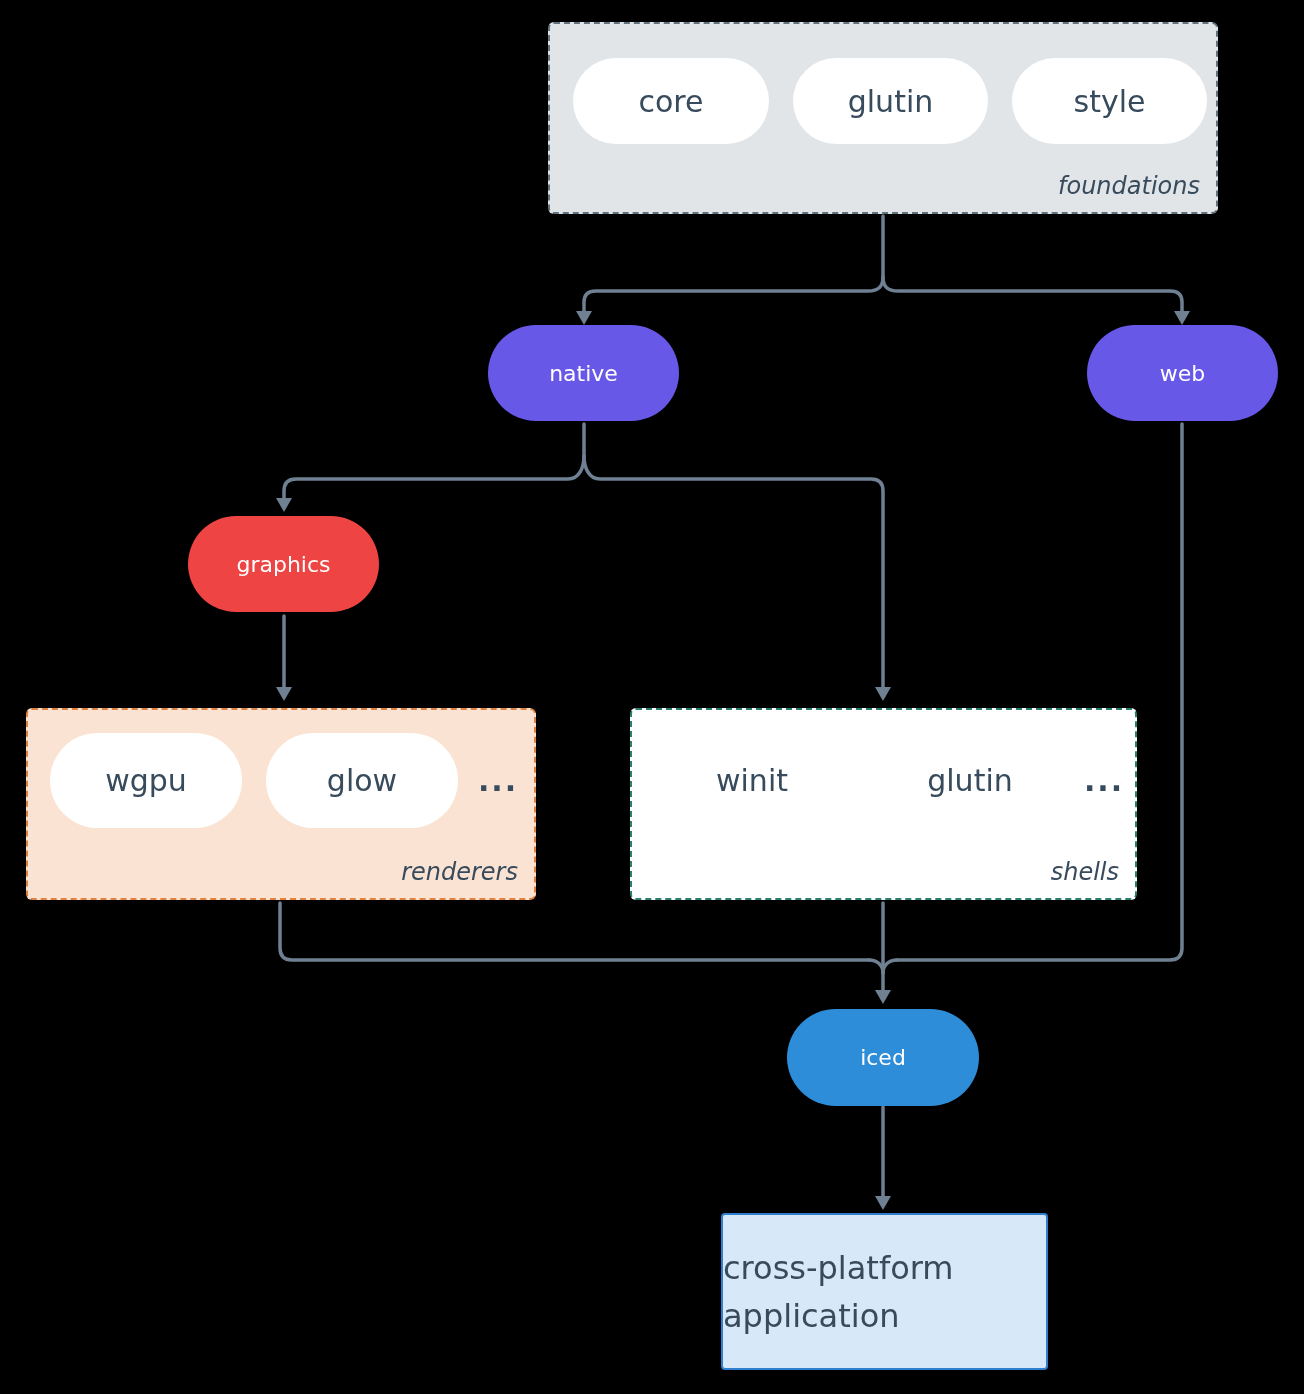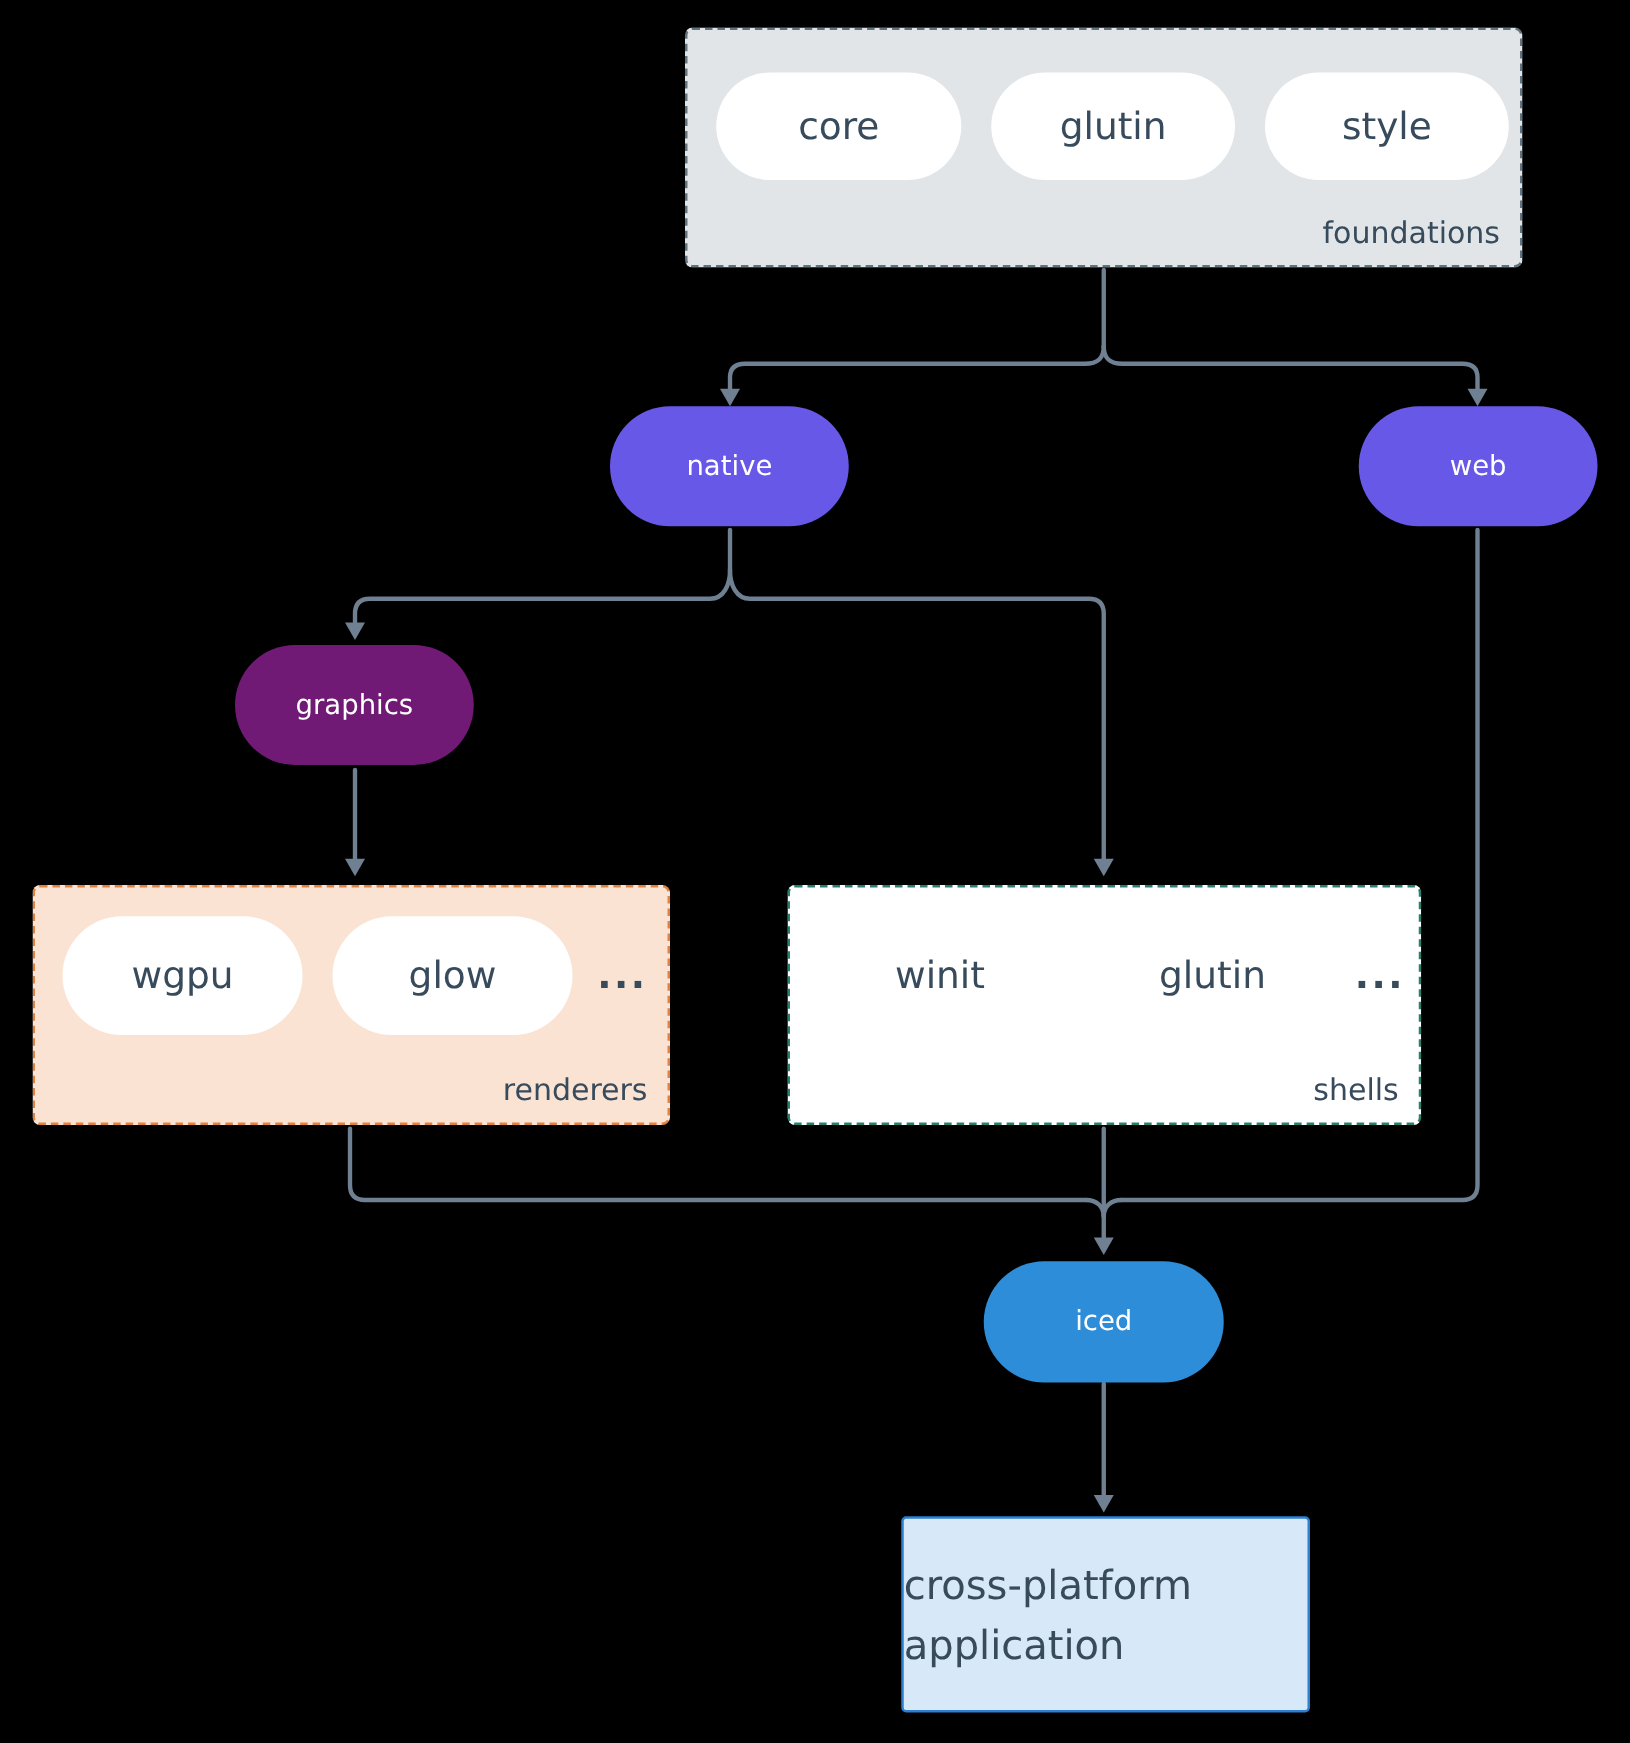--- a/index.html
+++ b/index.html
@@ -17,23 +17,23 @@
     position:absolute;background:#ffffff;border-radius:60px;
     display:flex;align-items:center;justify-content:center;
     font-size:30px;color:#374b5c;
   }
   .node{
     position:absolute;border-radius:60px;
     display:flex;align-items:center;justify-content:center;
     font-size:22px;color:#ffffff;
   }
   .node.purple{background:#6858e8;}
-  .node.orange{background:#701a75;}
+  .node.orange{background:#ef4444;}
   .node.blue{background:#2e8dd8;}
-  .group-label{position:absolute;right:16px;bottom:12px;font-size:24px;color:#374b5c;}
+  .group-label{position:absolute;right:16px;bottom:12px;font-size:24px;color:#374b5c;font-style:italic;}
   .ellipsis{
     position:absolute;display:flex;align-items:center;justify-content:center;
     font-size:30px;font-weight:700;color:#374b5c;letter-spacing:2px;
   }
   .appbox{
     position:absolute;left:721px;top:1213px;width:327px;height:157px;
     background:#d7e8f8;border:2px solid #2f7fd0;border-radius:4px;box-sizing:border-box;
     display:flex;flex-direction:column;align-items:flex-start;justify-content:center;
     font-size:32px;color:#374b5c;line-height:1.5;text-align:center;
   }

